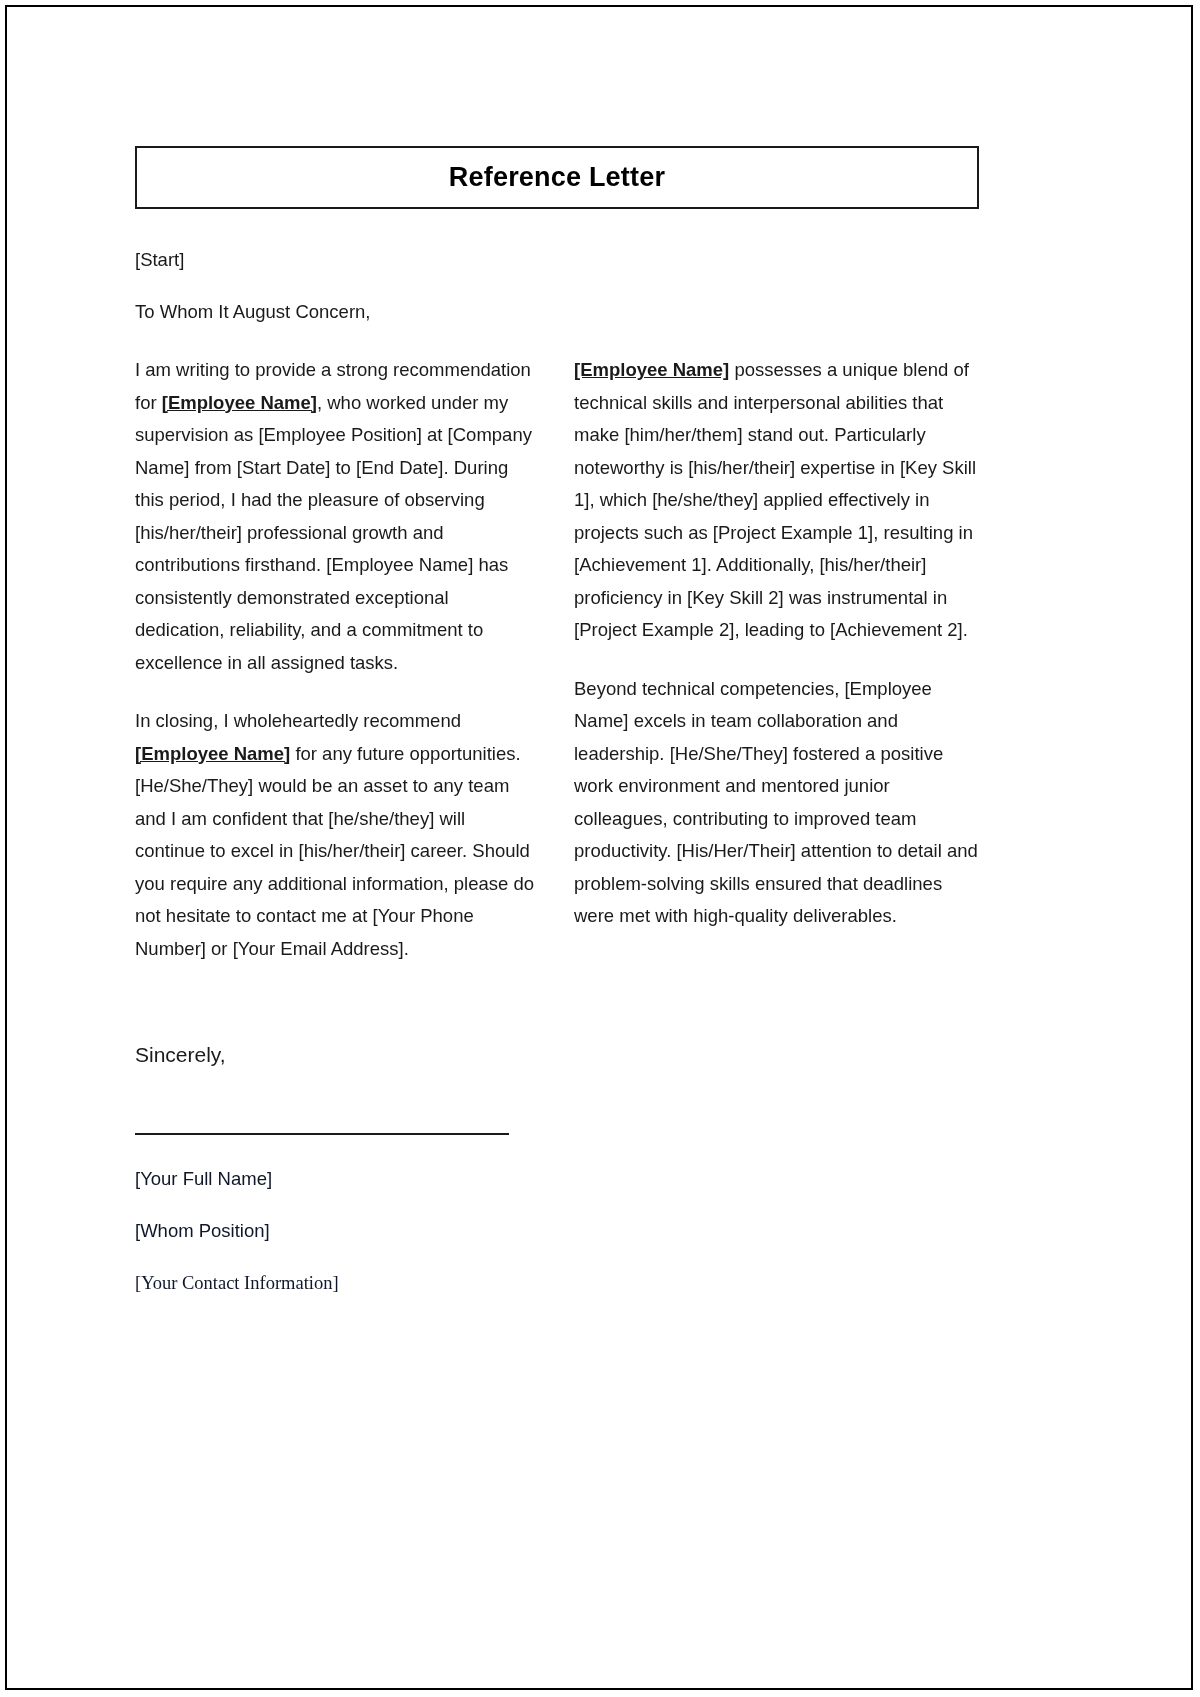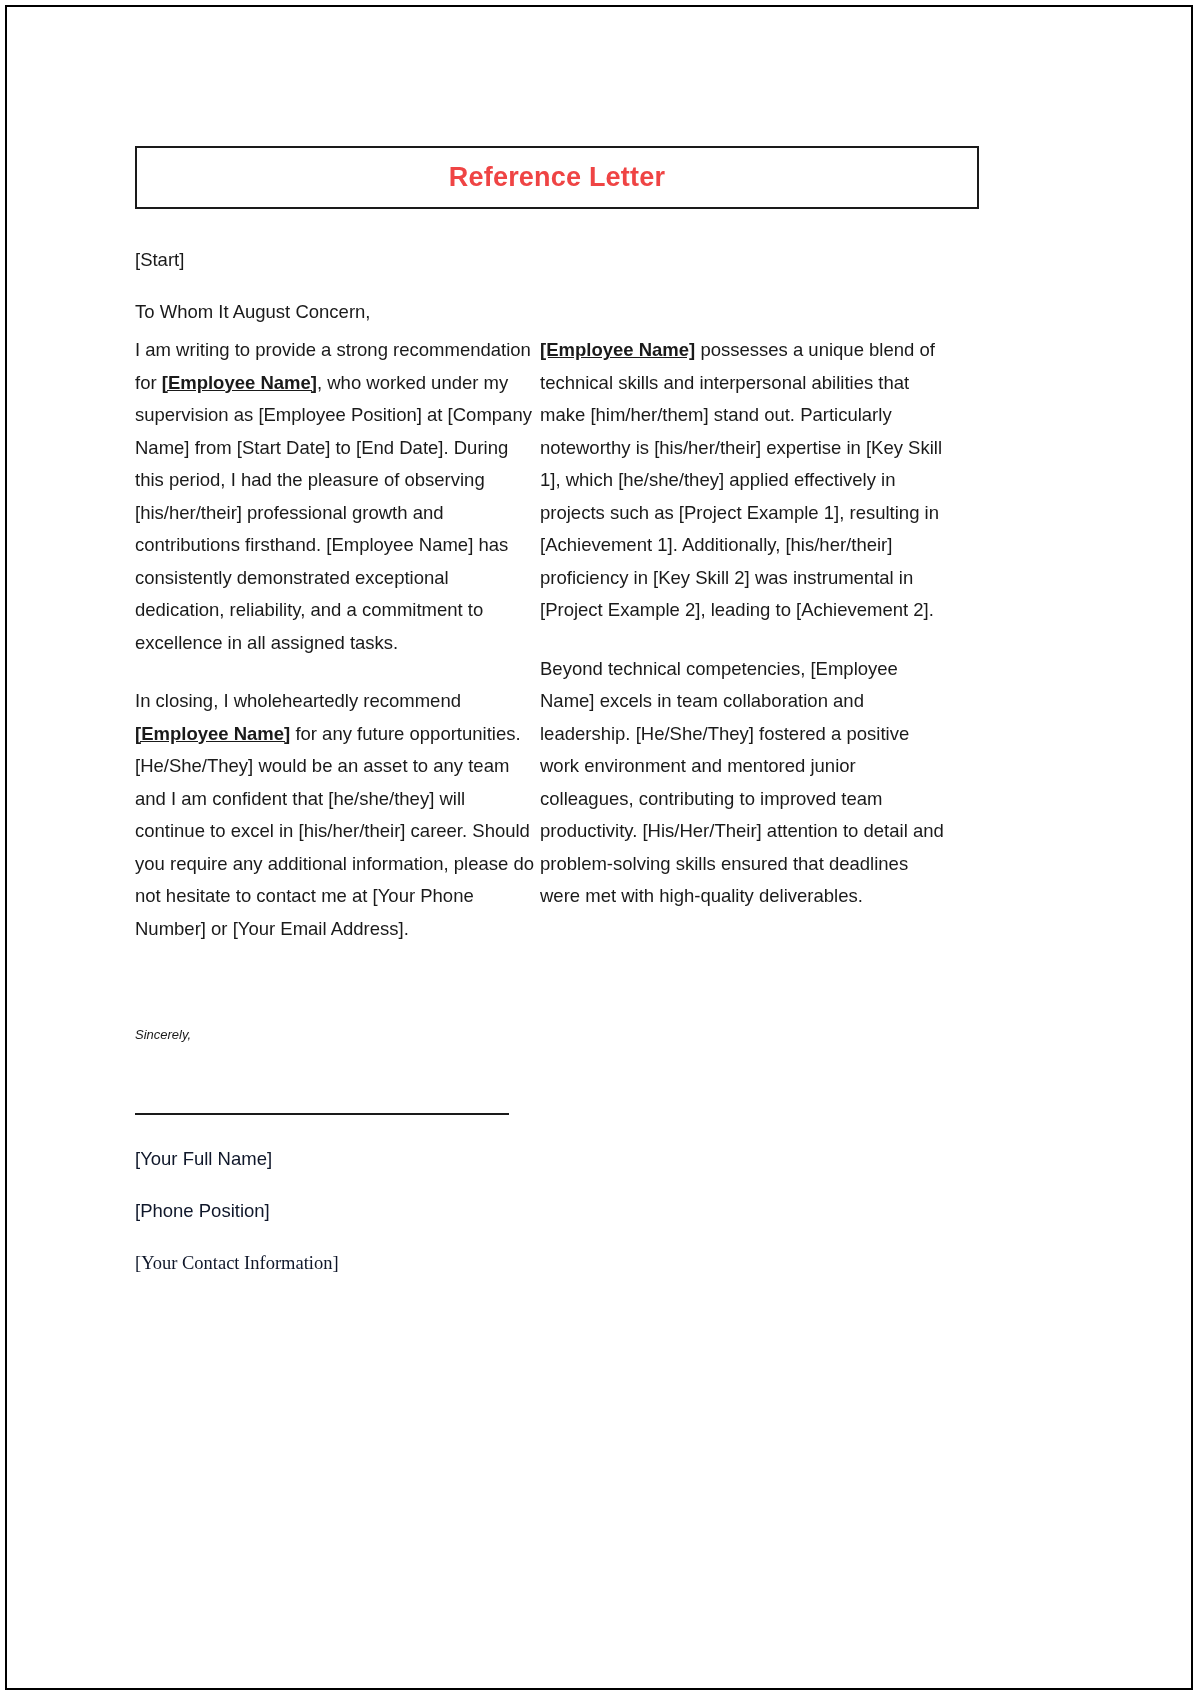--- a/index.html
+++ b/index.html
@@ -39,38 +39,39 @@
     height: 63px;
     display: flex;
     align-items: center;
     justify-content: center;
     background: #ffffff;
   }
   .title-text {
     font-size: 27px;
     font-weight: bold;
     letter-spacing: 0.2px;
-    color: #ef4444;
+    color: #000000;
   }
 
   .meta-block {
     margin-top: 35px;
   }
   .meta-line {
     font-size: 18.5px;
     line-height: 32px;
     color: #1a1a1a;
   }
   .meta-line.salutation {
     margin-top: 20px;
   }
 
   .columns {
-    margin-top: 6px;
+    margin-top: 26px;
     display: flex;
+    gap: 34px;
   }
   .col {
     width: 405px;
   }
 
   p.para {
     margin: 0 0 26px 0;
     font-size: 18.5px;
     line-height: 32.5px;
     color: #1a1a1a;
@@ -81,24 +82,23 @@
   }
   .b {
     font-weight: bold;
     text-decoration: underline;
   }
 
   .closing {
     margin-top: 74px;
   }
   .closing-line {
-    font-size: 13px;
+    font-size: 21px;
     line-height: 32px;
     color: #1a1a1a;
-    font-style: italic;
   }
 
   .sig-rule {
     margin-top: 62px;
     width: 374px;
     height: 0;
     border-top: 2px solid #1a1a1a;
   }
 
   .sig-block {
@@ -139,19 +139,19 @@
           <p class="para"><span class="b">[Employee Name]</span><span> possesses a unique blend of technical skills and interpersonal abilities that make [him/her/them] stand out. Particularly noteworthy is [his/her/their] expertise in [Key Skill 1], which [he/she/they] applied effectively in projects such as [Project Example 1], resulting in [Achievement 1]. Additionally, [his/her/their] proficiency in [Key Skill 2] was instrumental in [Project Example 2], leading to [Achievement 2].</span></p>
           <p class="para"><span>Beyond technical competencies, [Employee Name] excels in team collaboration and leadership. [He/She/They] fostered a positive work environment and mentored junior colleagues, contributing to improved team productivity. [His/Her/Their] attention to detail and problem-solving skills ensured that deadlines were met with high-quality deliverables.</span></p>
         </div>
     </div>
 
     <div class="closing">
       <div class="closing-line">Sincerely,</div>
       <div class="sig-rule"></div>
       <div class="sig-block">
         <div class="sig-line">[Your Full Name]</div>
-        <div class="sig-line">[Phone Position]</div>
+        <div class="sig-line">[Whom Position]</div>
         <div class="sig-line">[Your Contact Information]</div>
       </div>
     </div>
 
   </div>
 </div>
 
 </body></html>

